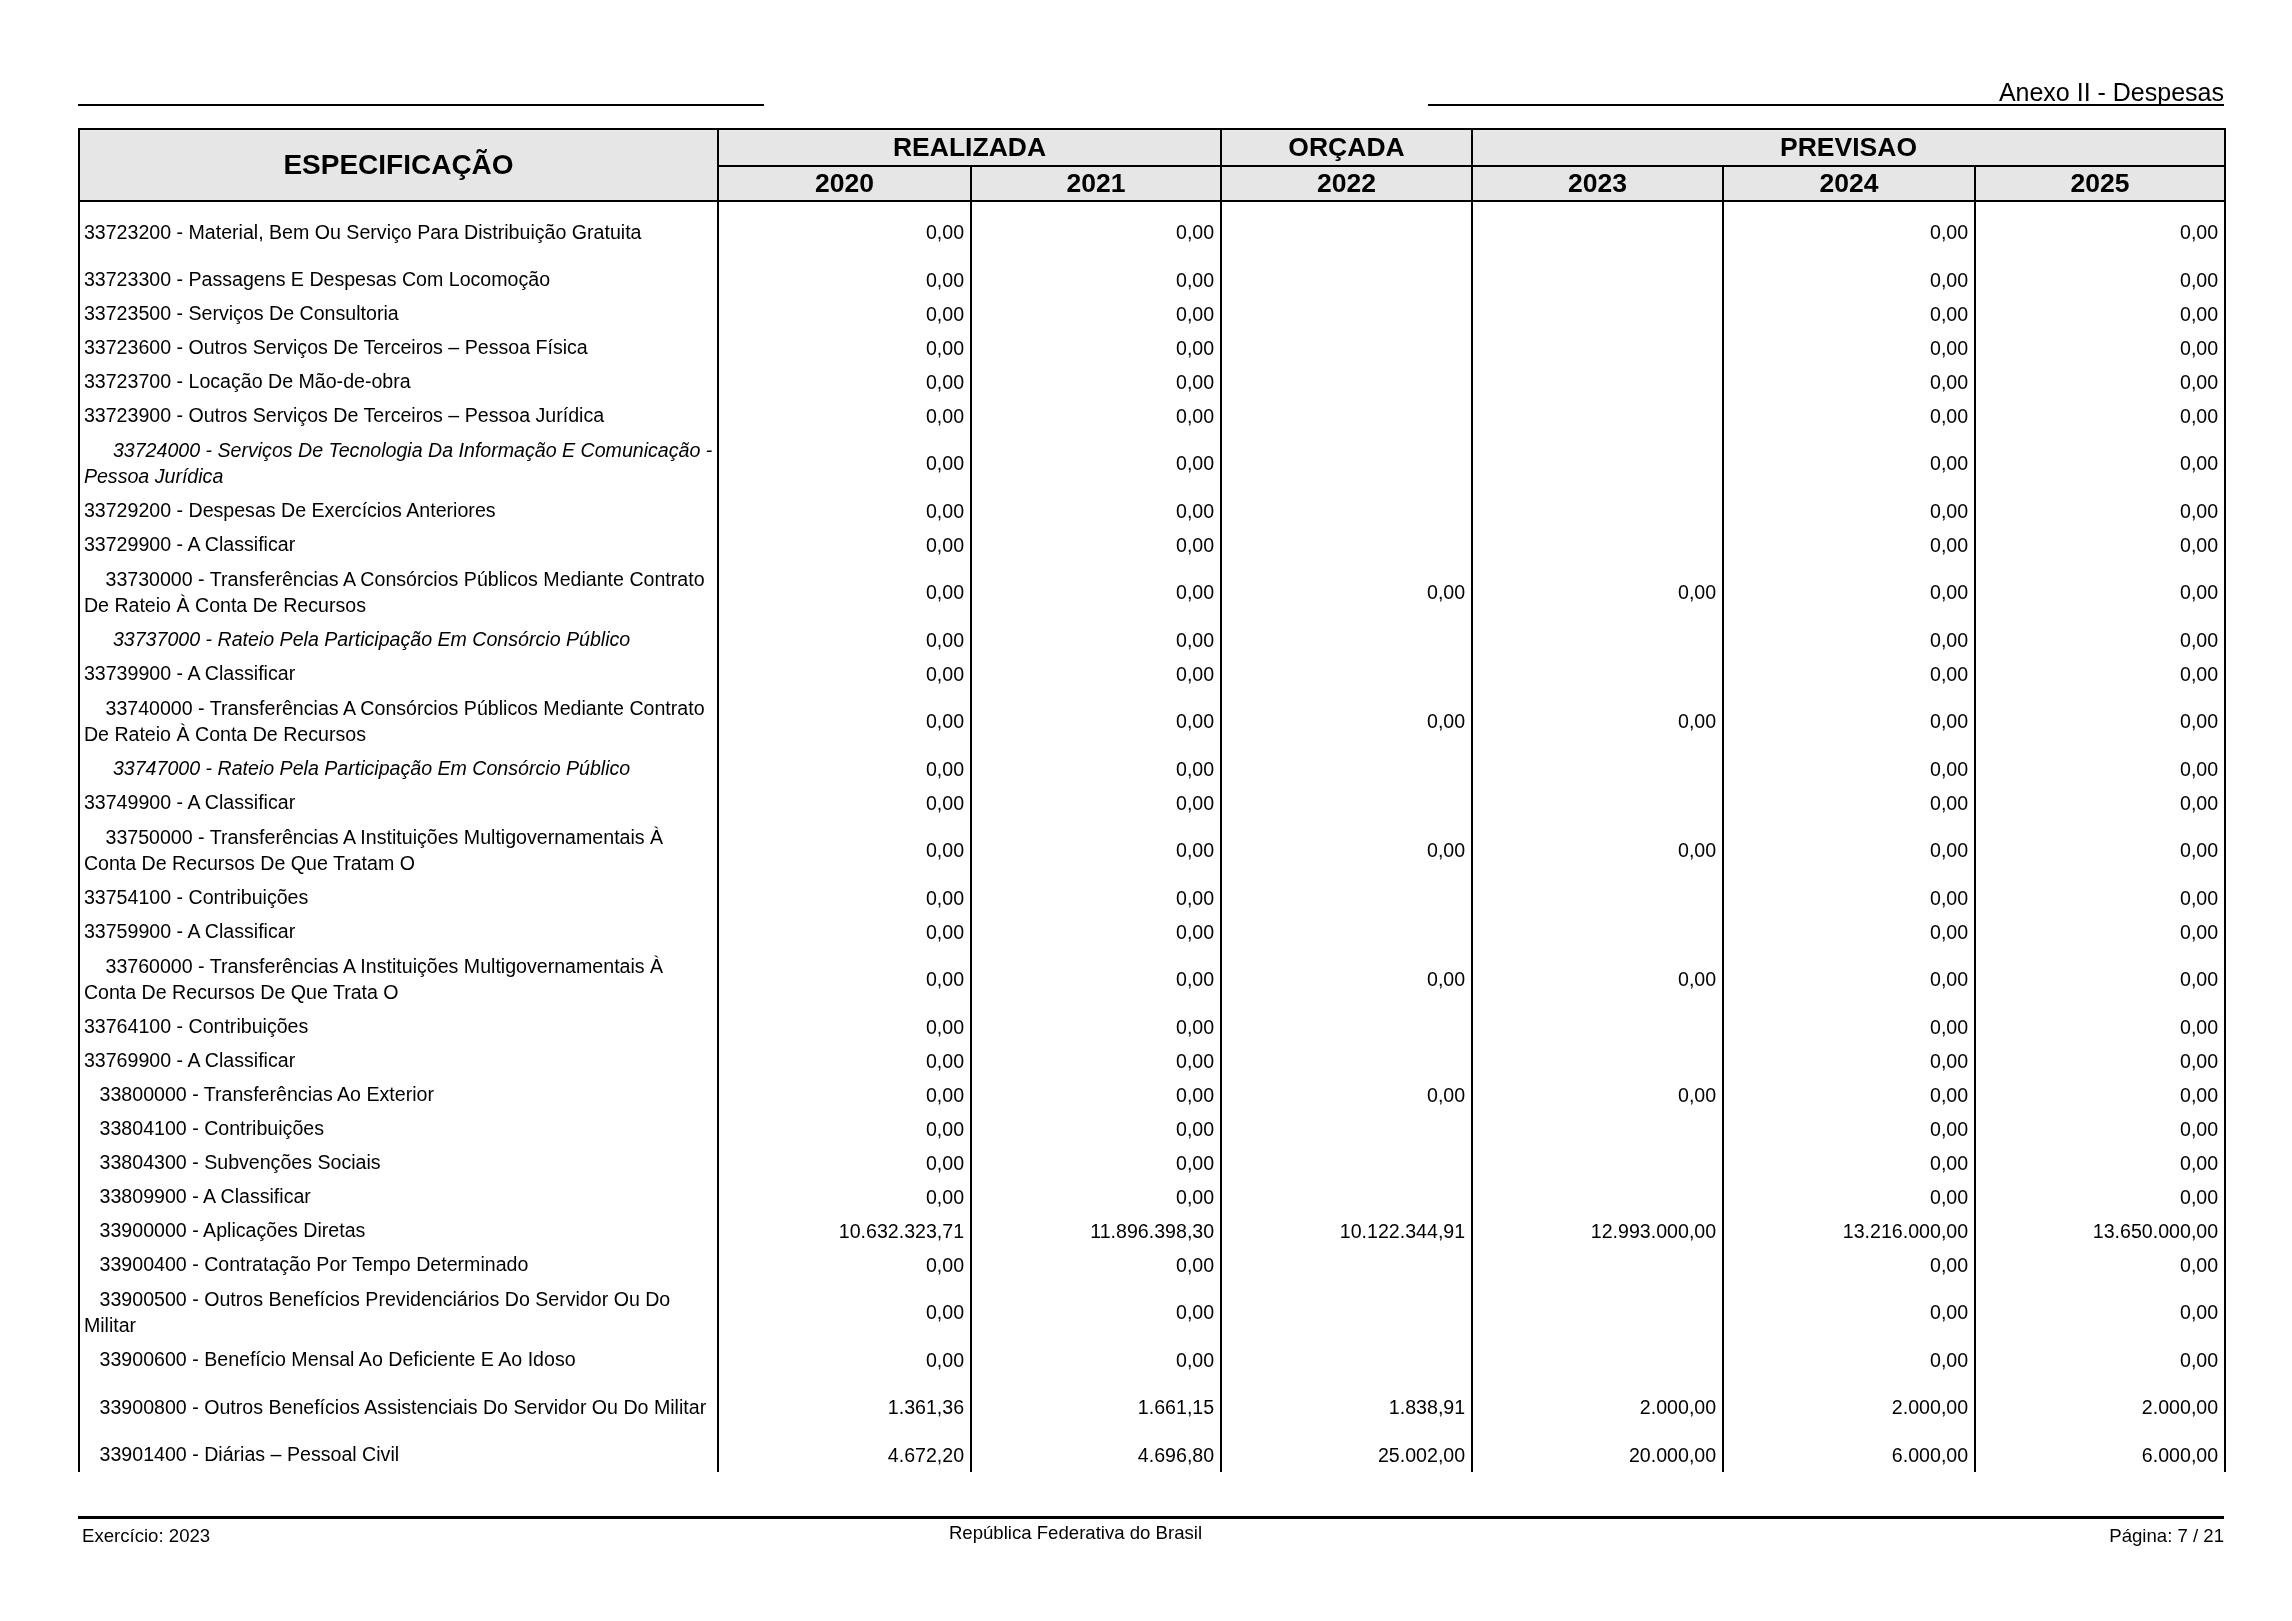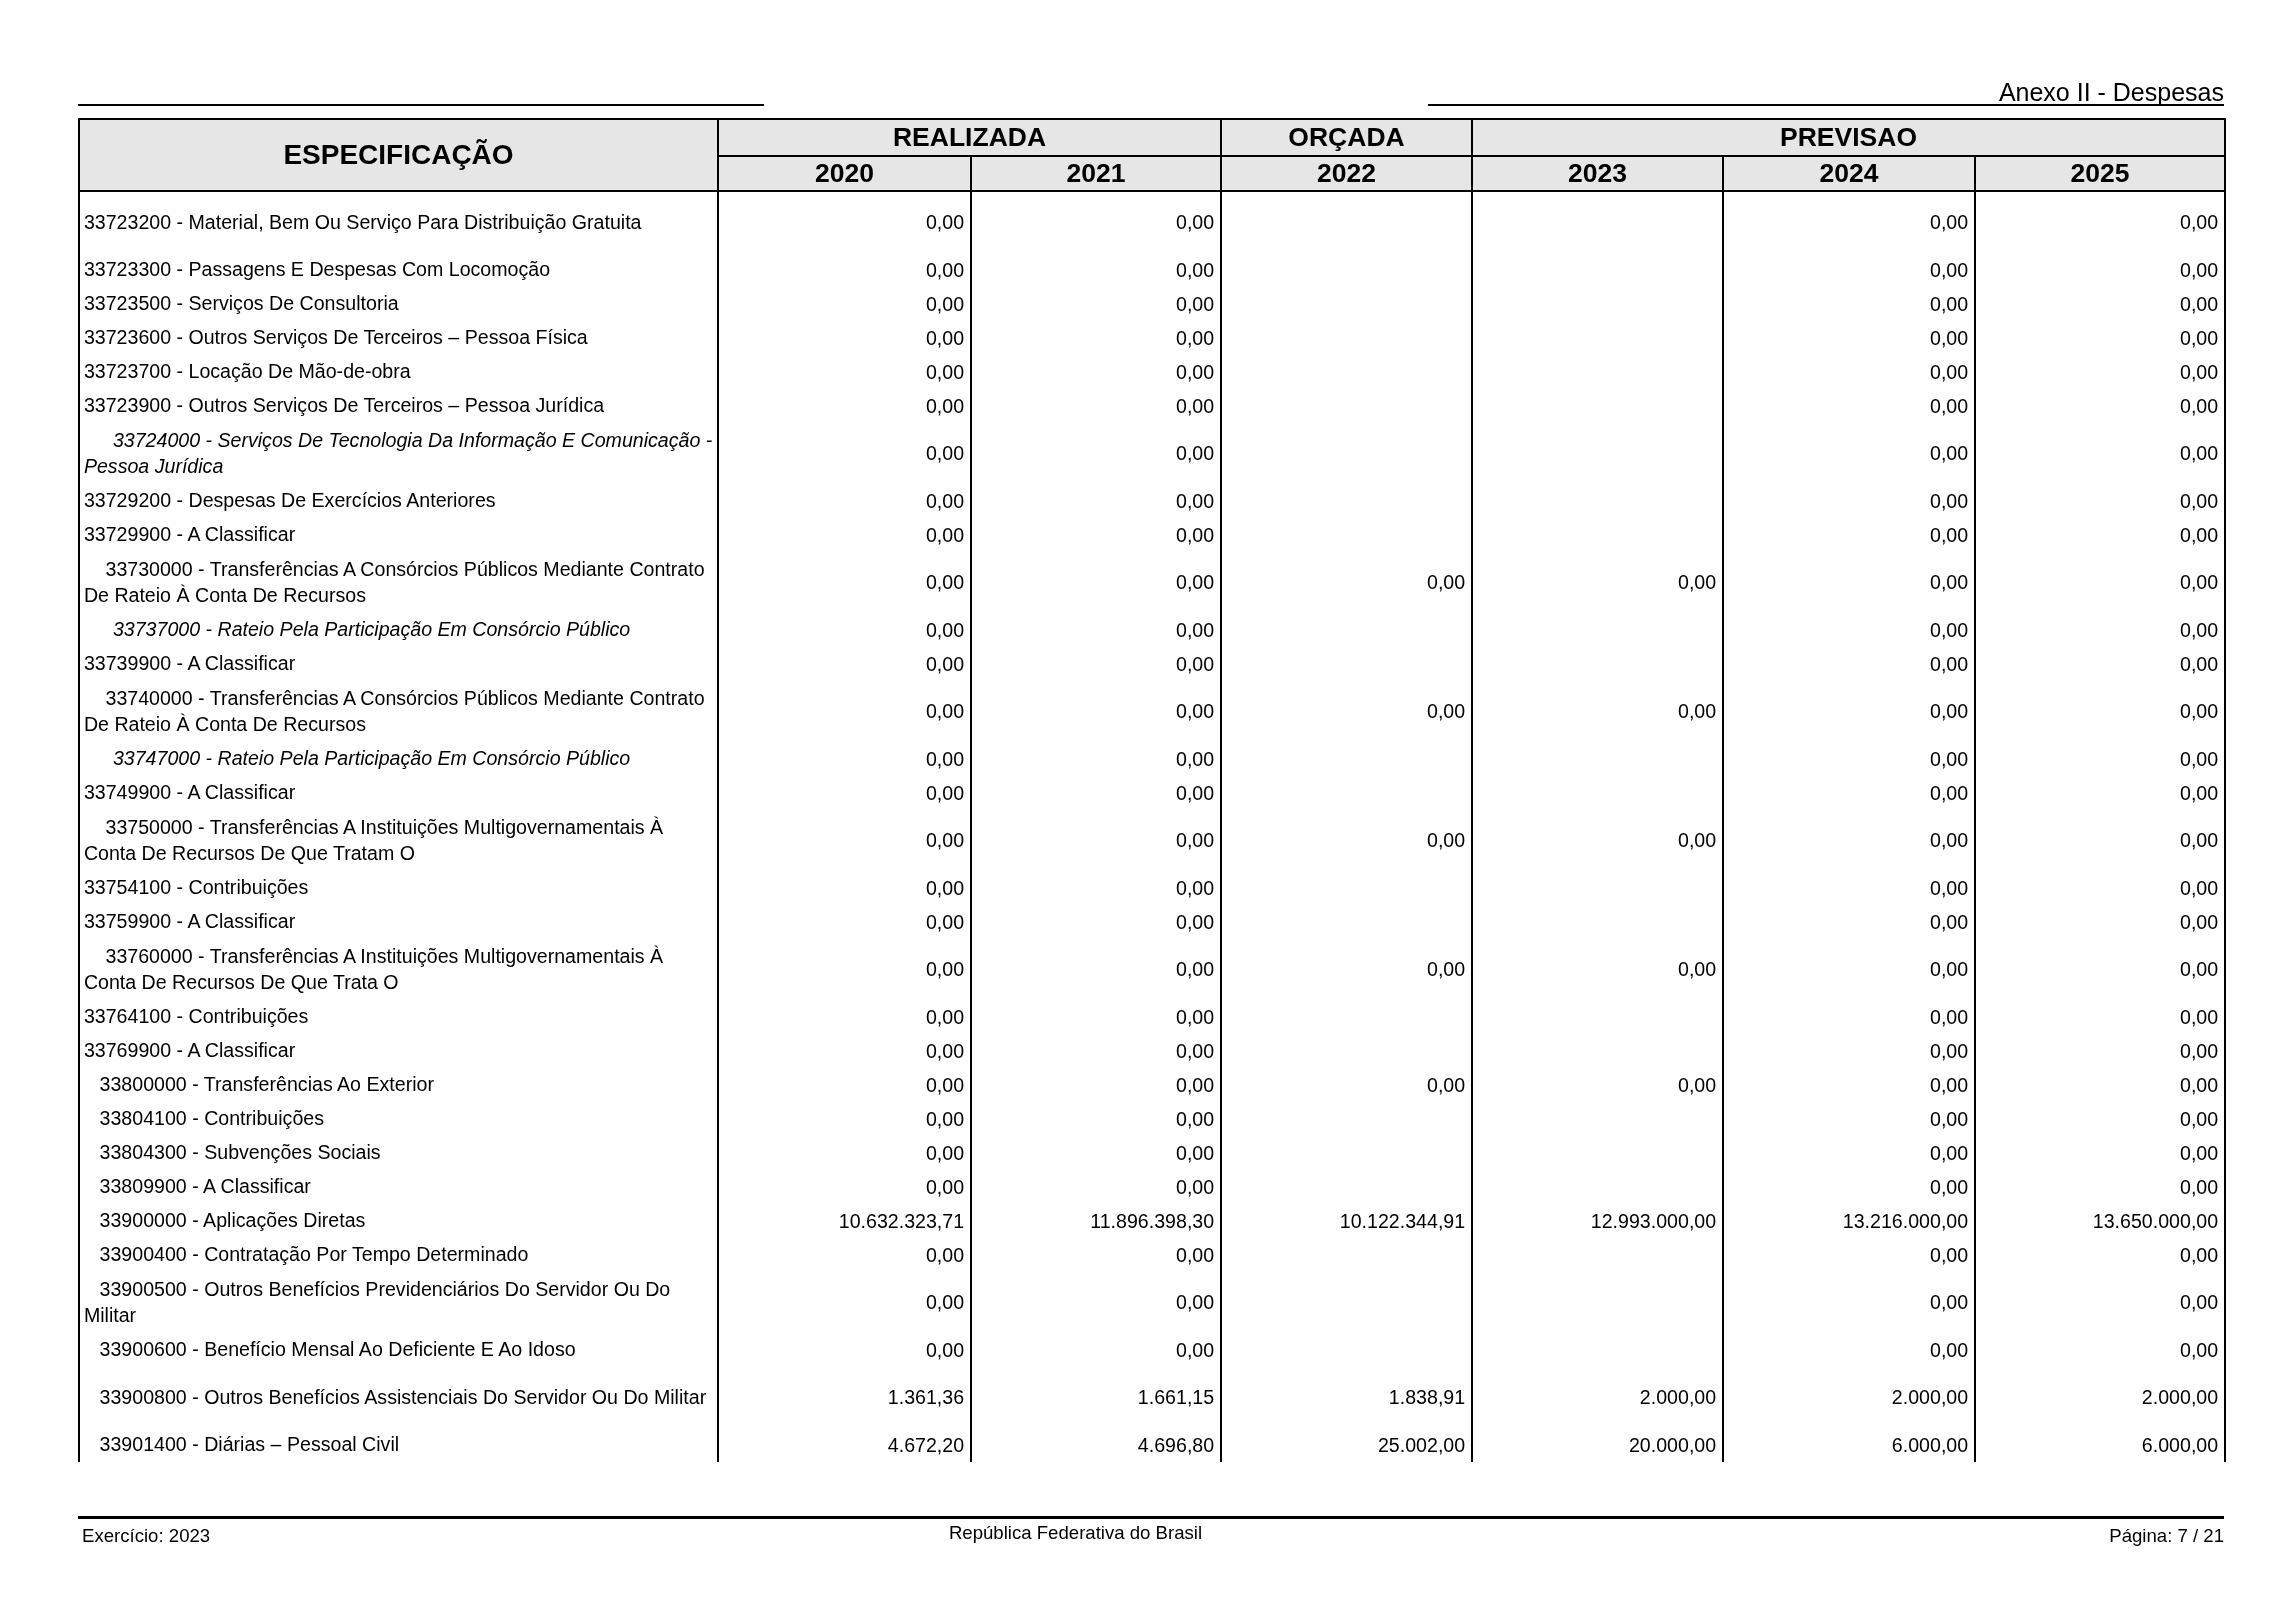--- a/index.html
+++ b/index.html
@@ -3,21 +3,21 @@
 <meta charset="utf-8">
 <style>
   html, body { margin: 0; padding: 0; background: #ffffff; }
   body { width: 2293px; height: 1621px; position: relative; overflow: hidden;
          font-family: "Liberation Sans", sans-serif; color: #000; }
   .hdr-left { position: absolute; left: 81px; top: 78px; font-size: 18.6px; margin-top: 48px; }
   .hdr-right { position: absolute; right: 69px; top: 78px; font-size: 25px; text-align: right; }
   .hdr-line-left { position: absolute; left: 78px; top: 104px; width: 686px; height: 2px; background: #000; }
   .hdr-line-right { position: absolute; left: 1428px; top: 104px; width: 796px; height: 2px; background: #000; }
 
-  table.report { position: absolute; left: 78px; top: 118px; border-collapse: collapse; table-layout: fixed;
+  table.report { position: absolute; left: 78px; top: 128px; border-collapse: collapse; table-layout: fixed;
                  width: 2146px; }
   table.report th, table.report td { border-left: 2px solid #000; border-right: 2px solid #000; padding: 0; }
   table.report thead th { background: #e6e6e6; font-weight: bold; text-align: center; border: 2px solid #000; }
   th.spec { font-size: 28px; height: 70px; }
   th.group { font-size: 26.5px; height: 33px; line-height: 33px; }
   th.year { font-size: 26.5px; height: 32px; line-height: 32px; }
   tbody td { font-size: 19.6px; vertical-align: middle; }
   tbody td.desc { text-align: left; padding-left: 3.9px; line-height: 25.5px; }
   tbody td.num { text-align: right; padding-right: 5.9px; }
   tbody tr.single td { height: 34px; }

